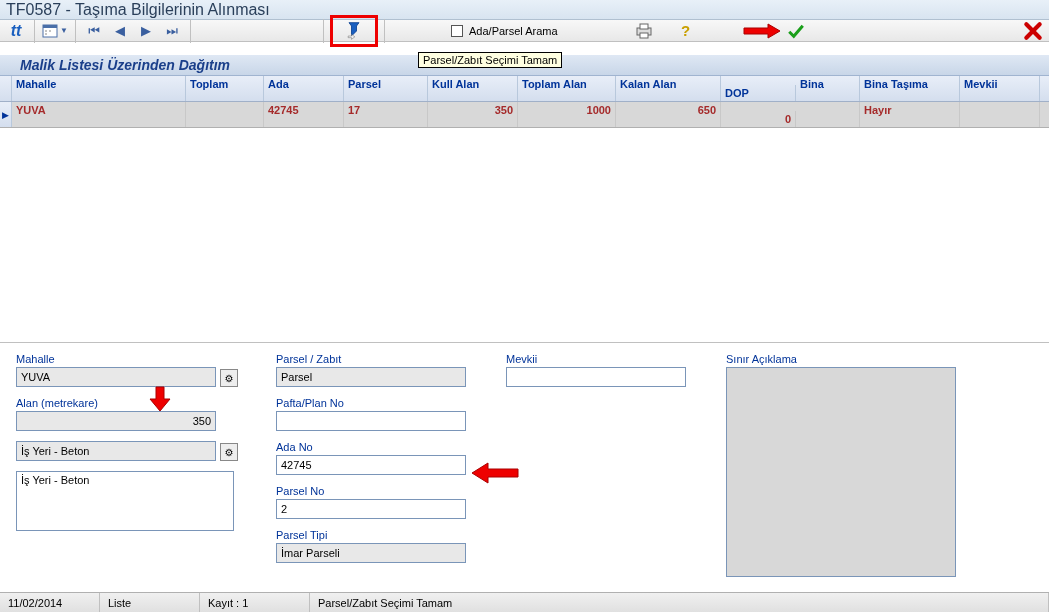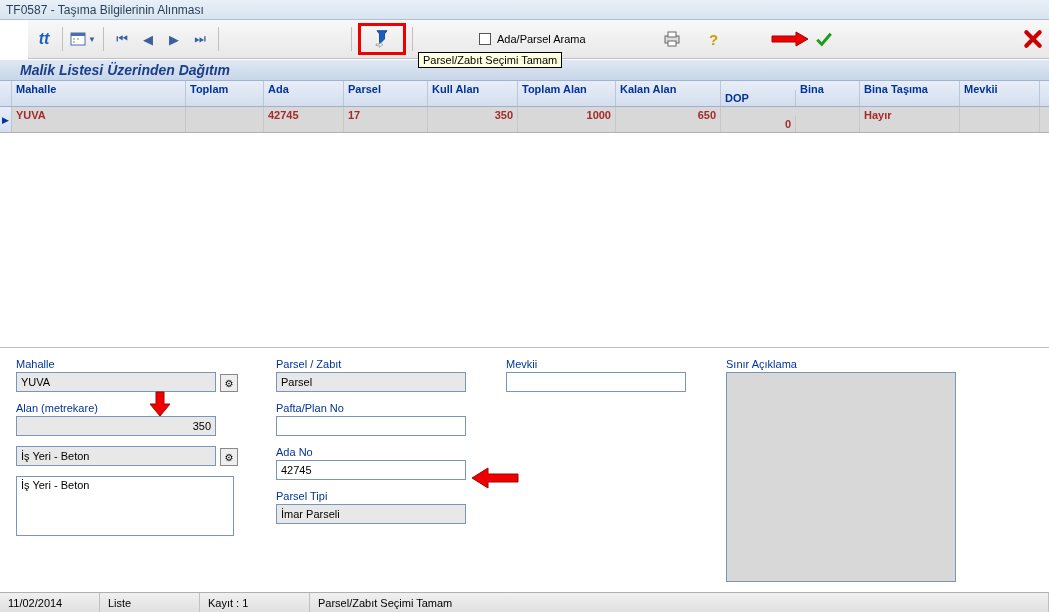--- a/index.html
+++ b/index.html
@@ -12,32 +12,31 @@
       overflow: hidden;
       position: relative;
     }
     .titlebar {
       background: linear-gradient(#e8f0f8, #d8e4f0);
       height: 20px;
       display: flex;
       align-items: center;
       padding: 0 6px;
       color: #2a3f5a;
-      font-size: 12px;
+      font-size: 16px;
       border-bottom: 1px solid #b0c0d0;
     }
     .toolbar {
       background: linear-gradient(#f8f8f8, #e8e8e8);
-      height: 39px;
+      height: 22px;
       display: flex;
       align-items: center;
       padding: 0 4px;
       border-bottom: 1px solid #c0c0c0;
       gap: 2px;
-      margin-left: 28px;
     }
     .toolbar .sep { width: 1px; height: 24px; background: #c0c0c0; margin: 0 4px; }
     .tb-btn {
       width: 24px; height: 24px;
       display: flex; align-items: center; justify-content: center;
       cursor: pointer;
       border-radius: 2px;
     }
     .nav-arrow { color: #3a5f9f; font-size: 13px; }
     .date-btn { width: 28px; }
@@ -62,20 +61,21 @@
     .spacer { flex: 1; }
     .section-header {
       background: linear-gradient(#dfe8f4, #c8d6e8);
       color: #1a3f8a;
       font-weight: bold;
       font-style: italic;
       font-size: 14px;
       padding: 2px 20px;
       border-top: 1px solid #fff;
       border-bottom: 1px solid #a0b4d0;
+      margin-top: 12px;
     }
     .grid-header {
       display: flex;
       background: linear-gradient(#e8eef8, #d4deee);
       border-bottom: 1px solid #a0b0c8;
     }
     .grid-header .col {
       padding: 2px 4px;
       border-right: 1px solid #b8c8dc;
       color: #003399;
@@ -304,20 +304,24 @@
     </div>
     <div class="form-field">
       <label>Pafta/Plan No</label>
       <input type="text" style="width: 190px;" value="">
     </div>
     <div class="form-field">
       <label>Ada No</label>
       <input type="text" style="width: 190px;" value="42745">
     </div>
     <div class="form-field">
+      <label>Parsel No</label>
+      <input type="text" style="width: 190px;" value="2">
+    </div>
+    <div class="form-field">
       <label>Parsel Tipi</label>
       <input type="text" class="gray" style="width: 190px;" value="İmar Parseli">
     </div>
   </div>
 
   <div class="form-col" style="width:190px">
     <div class="form-field">
       <label>Mevkii</label>
       <input type="text" style="width: 180px;" value="">
     </div>

